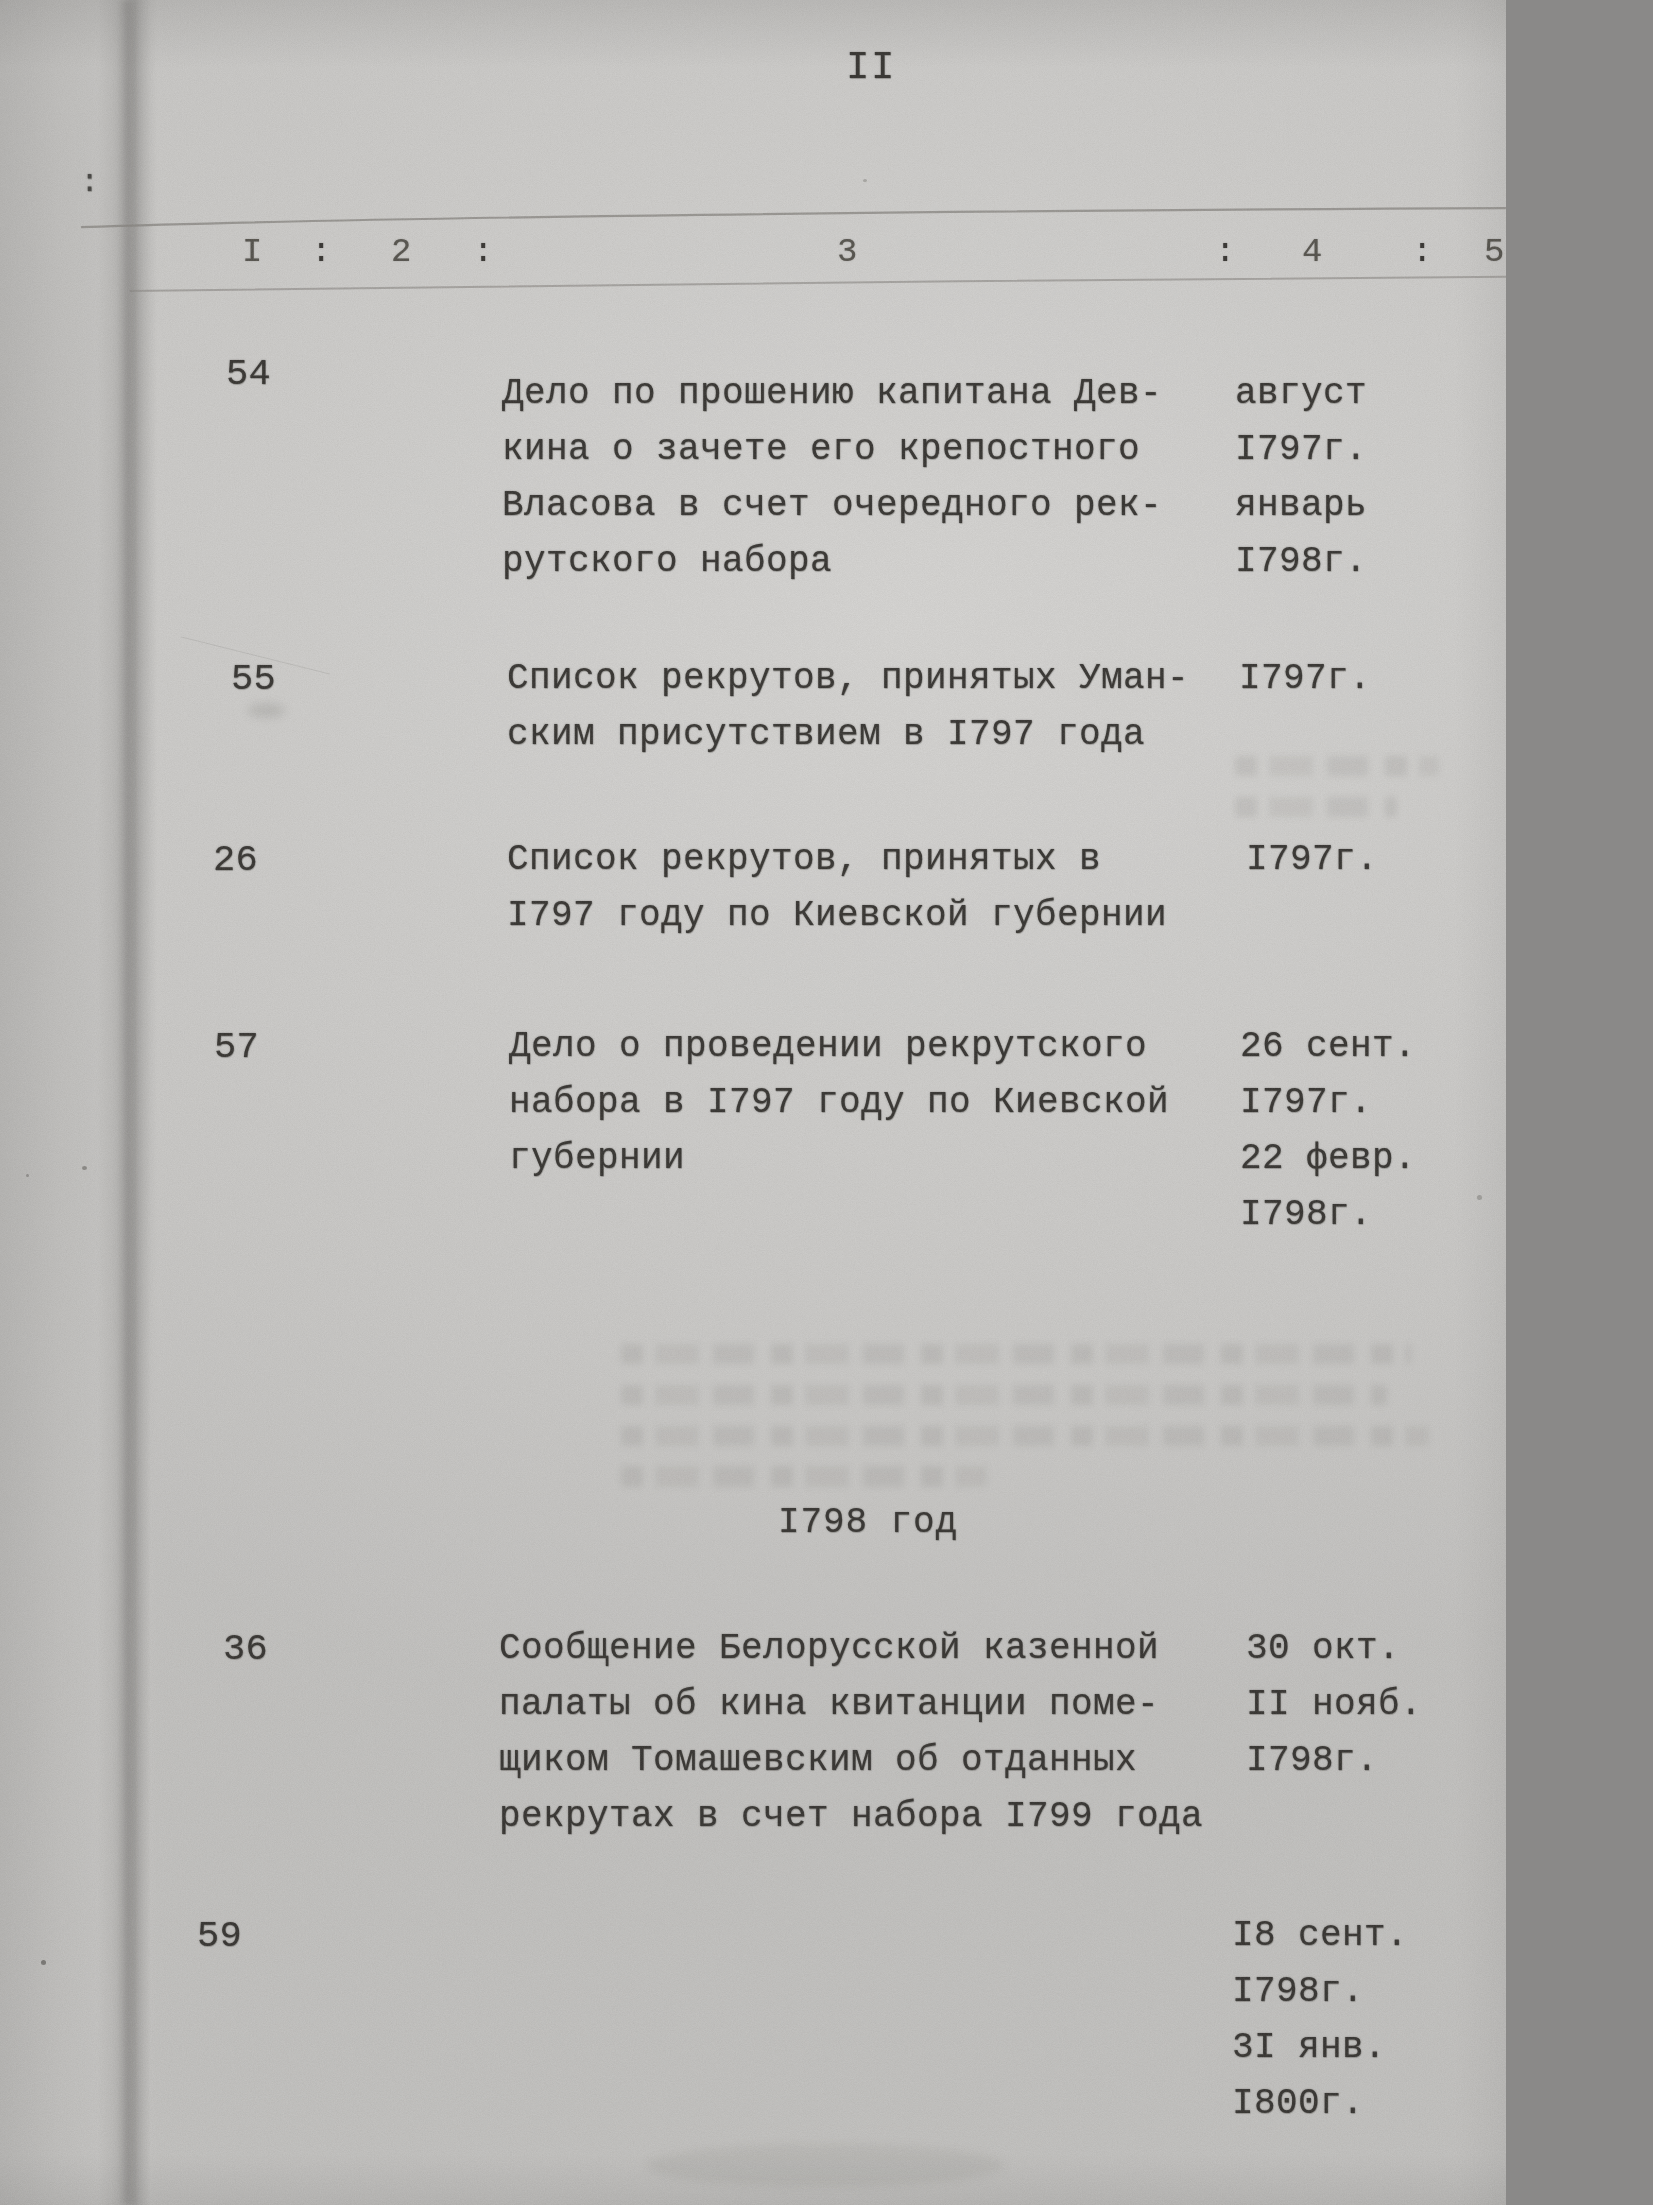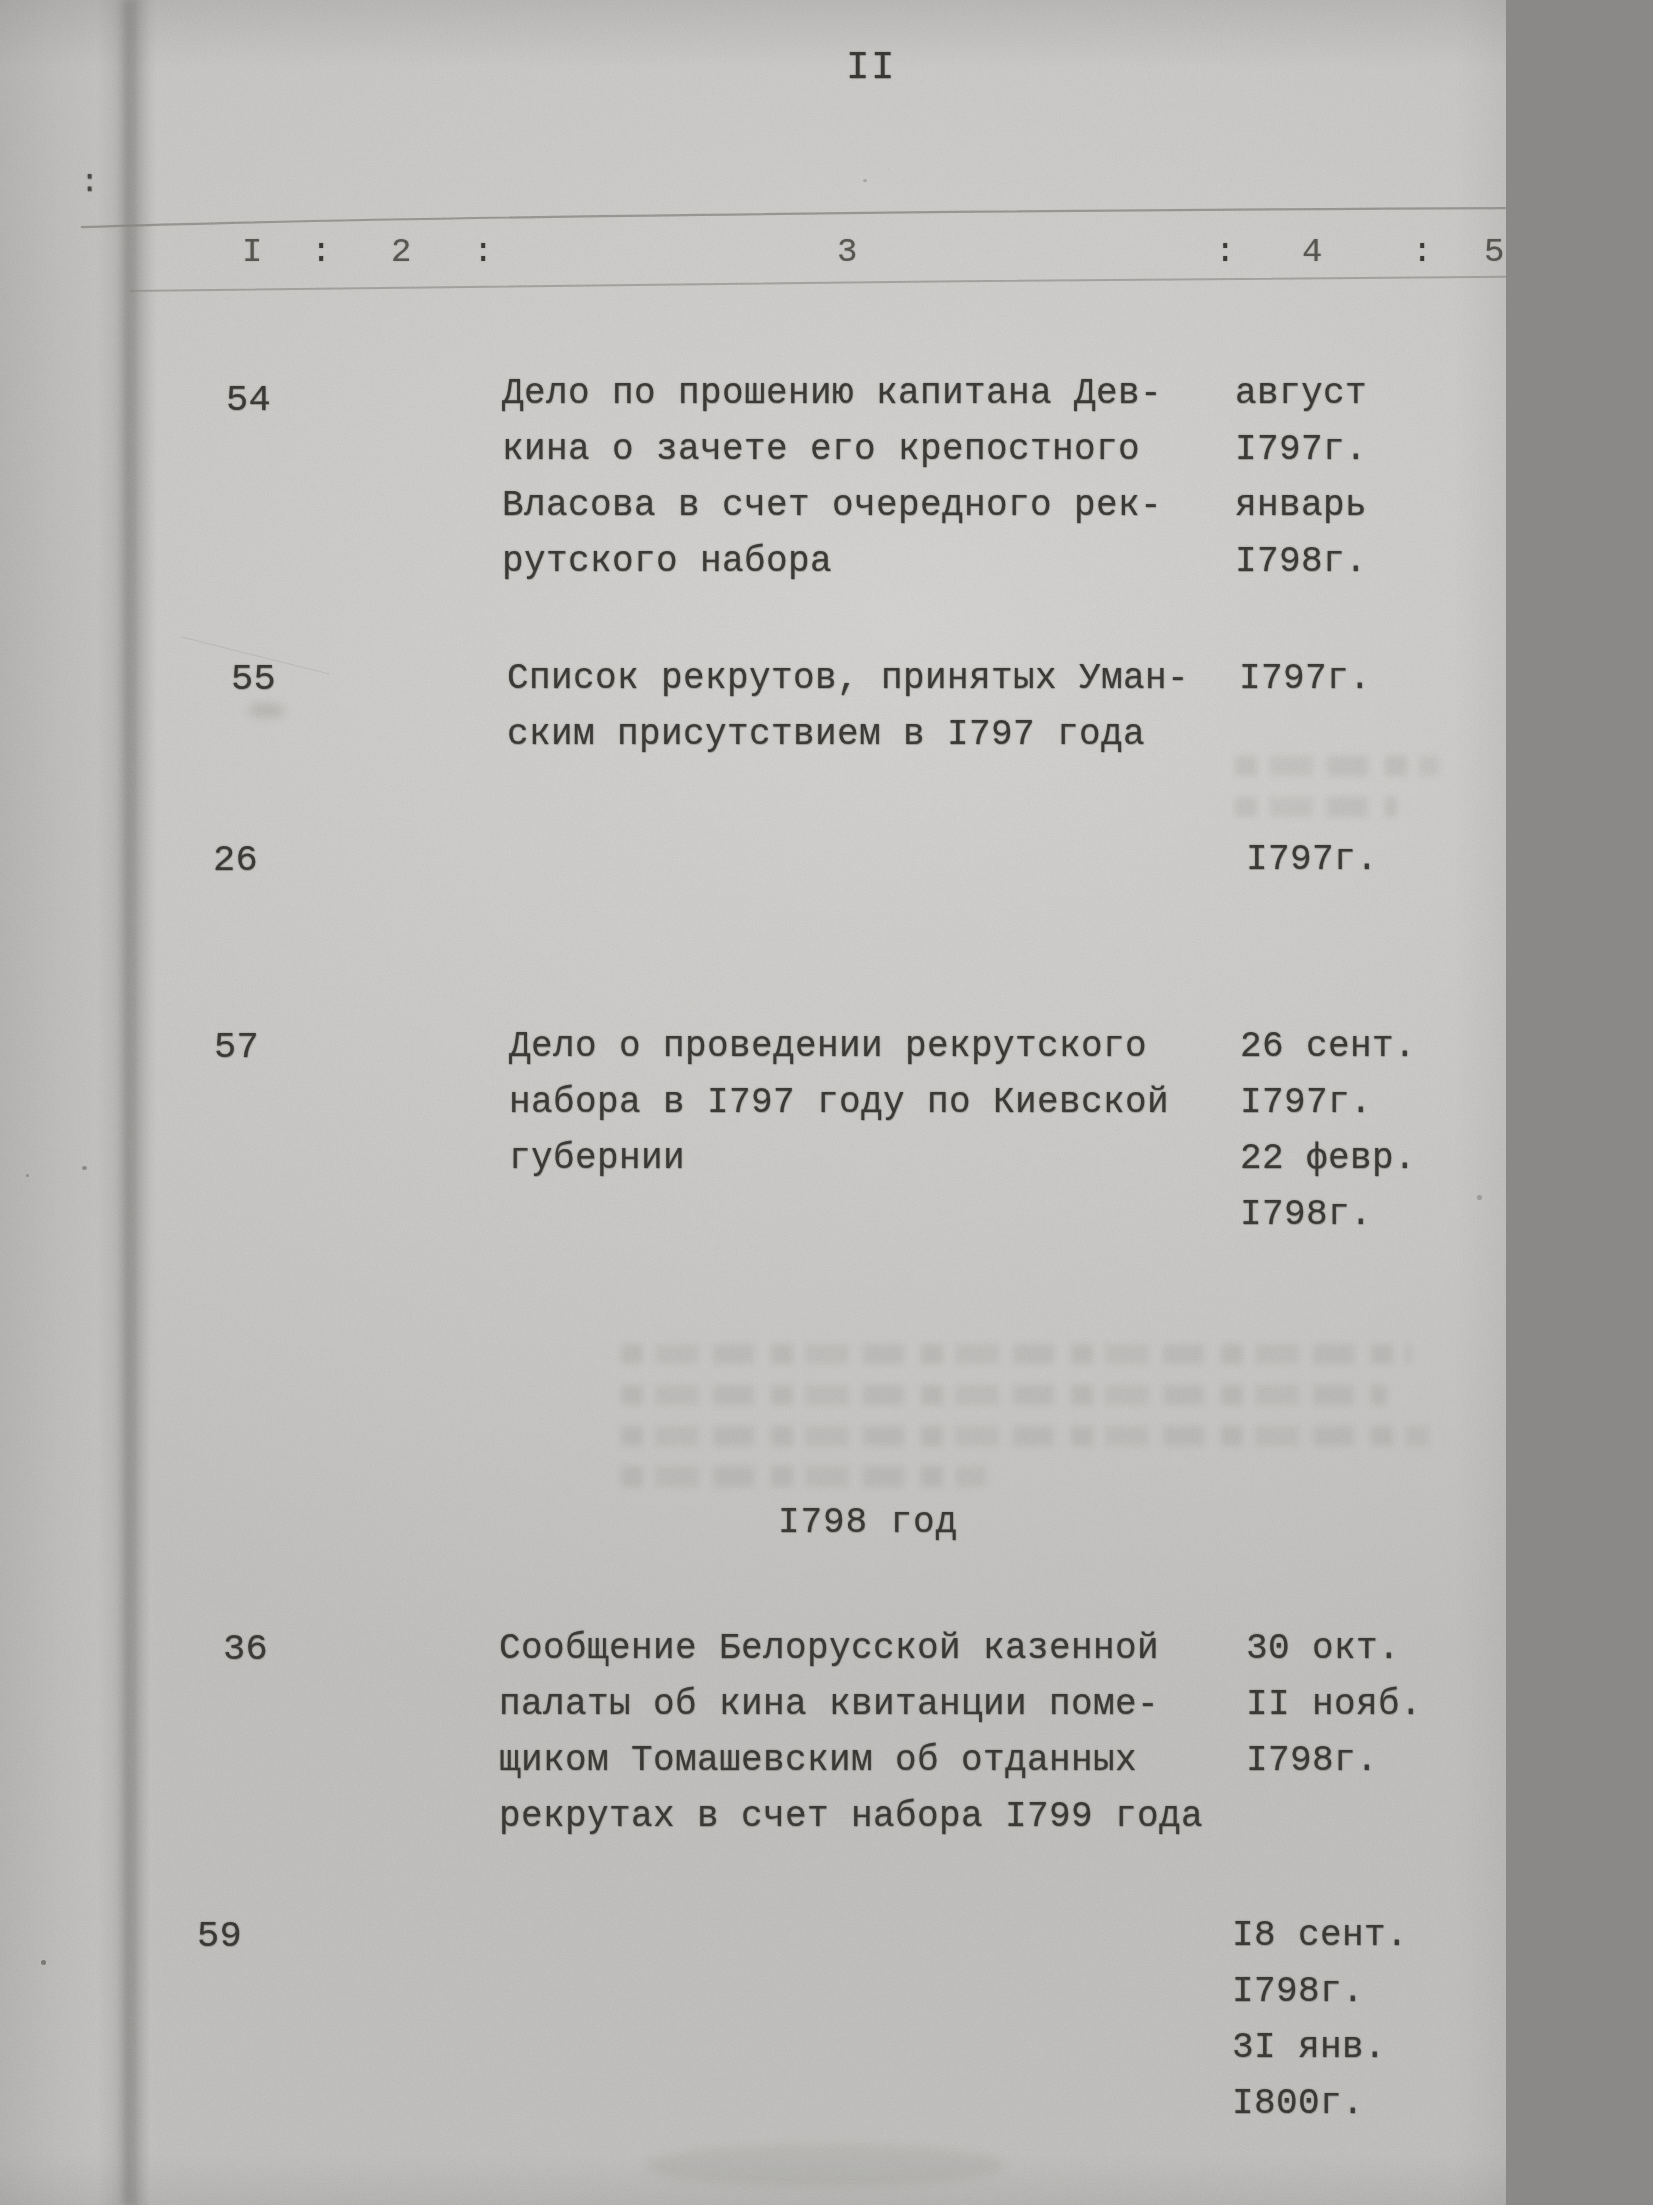--- a/index.html
+++ b/index.html
@@ -90,36 +90,38 @@
     <span class="hc hsep" style="left:473px">:</span>
     <span class="hc" style="left:837px">3</span>
     <span class="hc hsep" style="left:1215px">:</span>
     <span class="hc" style="left:1302px">4</span>
     <span class="hc hsep" style="left:1412px">:</span>
     <span class="hc" style="left:1484px">5</span>
     <span class="hc hsep" style="left:1547px">:</span>
     <span class="hc" style="left:1620px">6</span>
   </div>
 
-  <div class="tw num" style="left:226px;  top:372px">54</div>
+  <div class="tw num" style="left:226px;  top:346px">54</div>
   <div class="tw" style="left:502px;  top:366px; width:749px">Дело по прошению капитана Дев-
 кина о зачете его крепостного
 Власова в счет очередного рек-
 рутского набора</div>
   <div class="tw" style="left:1235px; top:366px; width:289px">август
 I797г.
 январь
 I798г.</div>
 
   <div class="tw num" style="left:231px;  top:651px">55</div>
   <div class="tw" style="left:507px;  top:651px; width:749px">Список рекрутов, принятых Уман-
 ским присутствием в I797 года</div>
   <div class="tw" style="left:1239px; top:651px; width:289px">I797г.</div>
 
   <div class="tw num" style="left:213px;  top:832px">26</div>
+  <div class="tw" style="left:507px;  top:832px; width:749px">Список рекрутов, принятых в
+I797 году по Киевской губернии</div>
   <div class="tw" style="left:1246px; top:832px; width:289px">I797г.</div>
 
   <div class="tw num" style="left:214px;  top:1019px">57</div>
   <div class="tw" style="left:509px;  top:1019px; width:749px">Дело о проведении рекрутского
 набора в I797 году по Киевской
 губернии</div>
   <div class="tw" style="left:1240px; top:1019px; width:289px">26 сент.
 I797г.
 22 февр.
 I798г.</div>

